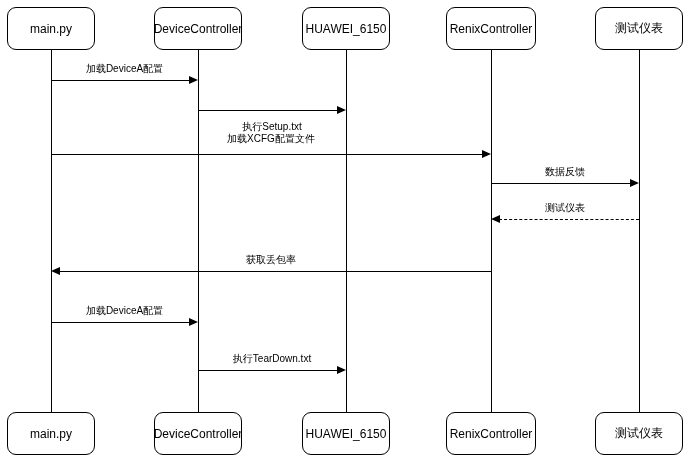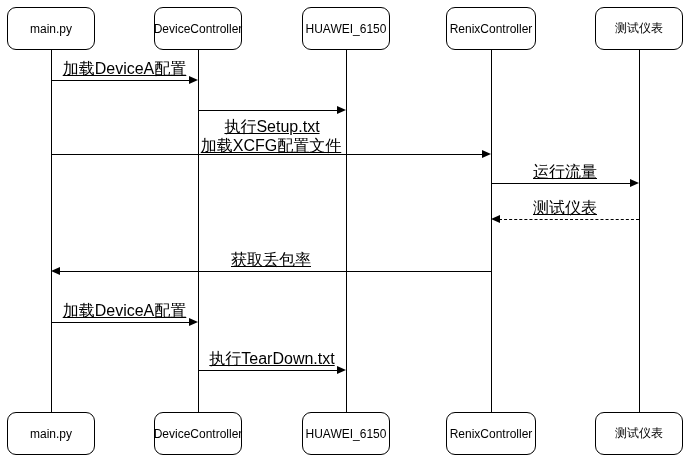--- a/index.html
+++ b/index.html
@@ -42,25 +42,24 @@
     height: 0;
     border-top: 1px solid #000000;
     z-index: 2;
   }
   .msg-line.dashed {
     border-top-style: dashed;
   }
   .msg-label {
     position: absolute;
     transform: translateX(-50%);
-    font-size: 16px;
+    font-size: 10px;
     white-space: nowrap;
     z-index: 2;
     line-height: 14px;
-    text-decoration: underline;
   }
   .arrowhead {
     position: absolute;
     width: 0;
     height: 0;
     border-top: 4px solid transparent;
     border-bottom: 4px solid transparent;
     z-index: 2;
   }
   .arrowhead.right { border-left: 9px solid #000000; }
@@ -106,24 +105,24 @@
       <span>测试仪表</span>
     </div>
     <div class="msg-line" style="left: 51px; top: 80px; width: 139px; margin-left: 0px;"></div>
     <div class="arrowhead right" style="left: 189px; top: 76px;"></div>
     <div class="msg-label" style="left: 124.5px; top: 62px;">加载DeviceA配置</div>
     <div class="msg-line" style="left: 198px; top: 110px; width: 140px; margin-left: 0px;"></div>
     <div class="arrowhead right" style="left: 337px; top: 106px;"></div>
     <div class="msg-label" style="left: 272px; top: 92px; margin-top: 28px;">执行Setup.txt</div>
     <div class="msg-line" style="left: 51px; top: 154px; width: 432px; margin-left: 0px;"></div>
     <div class="arrowhead right" style="left: 482px; top: 150px;"></div>
-    <div class="msg-label" style="left: 271px; top: 139px;">加载XCFG配置文件</div>
+    <div class="msg-label" style="left: 271px; top: 132px;">加载XCFG配置文件</div>
     <div class="msg-line" style="left: 491px; top: 183px; width: 140px; margin-left: 0px;"></div>
     <div class="arrowhead right" style="left: 630px; top: 179px;"></div>
-    <div class="msg-label" style="left: 565px; top: 165px;">运行流量</div>
+    <div class="msg-label" style="left: 565px; top: 165px;">数据反馈</div>
     <div class="msg-line dashed" style="left: 491px; top: 219px; width: 140px; margin-left: 8px;"></div>
     <div class="arrowhead left" style="left: 491px; top: 215px;"></div>
     <div class="msg-label" style="left: 565px; top: 201px;">测试仪表</div>
     <div class="msg-line" style="left: 51px; top: 271px; width: 432px; margin-left: 8px;"></div>
     <div class="arrowhead left" style="left: 51px; top: 267px;"></div>
     <div class="msg-label" style="left: 271px; top: 253px;">获取丢包率</div>
     <div class="msg-line" style="left: 51px; top: 322px; width: 139px; margin-left: 0px;"></div>
     <div class="arrowhead right" style="left: 189px; top: 318px;"></div>
     <div class="msg-label" style="left: 124.5px; top: 304px;">加载DeviceA配置</div>
     <div class="msg-line" style="left: 198px; top: 370px; width: 140px; margin-left: 0px;"></div>

